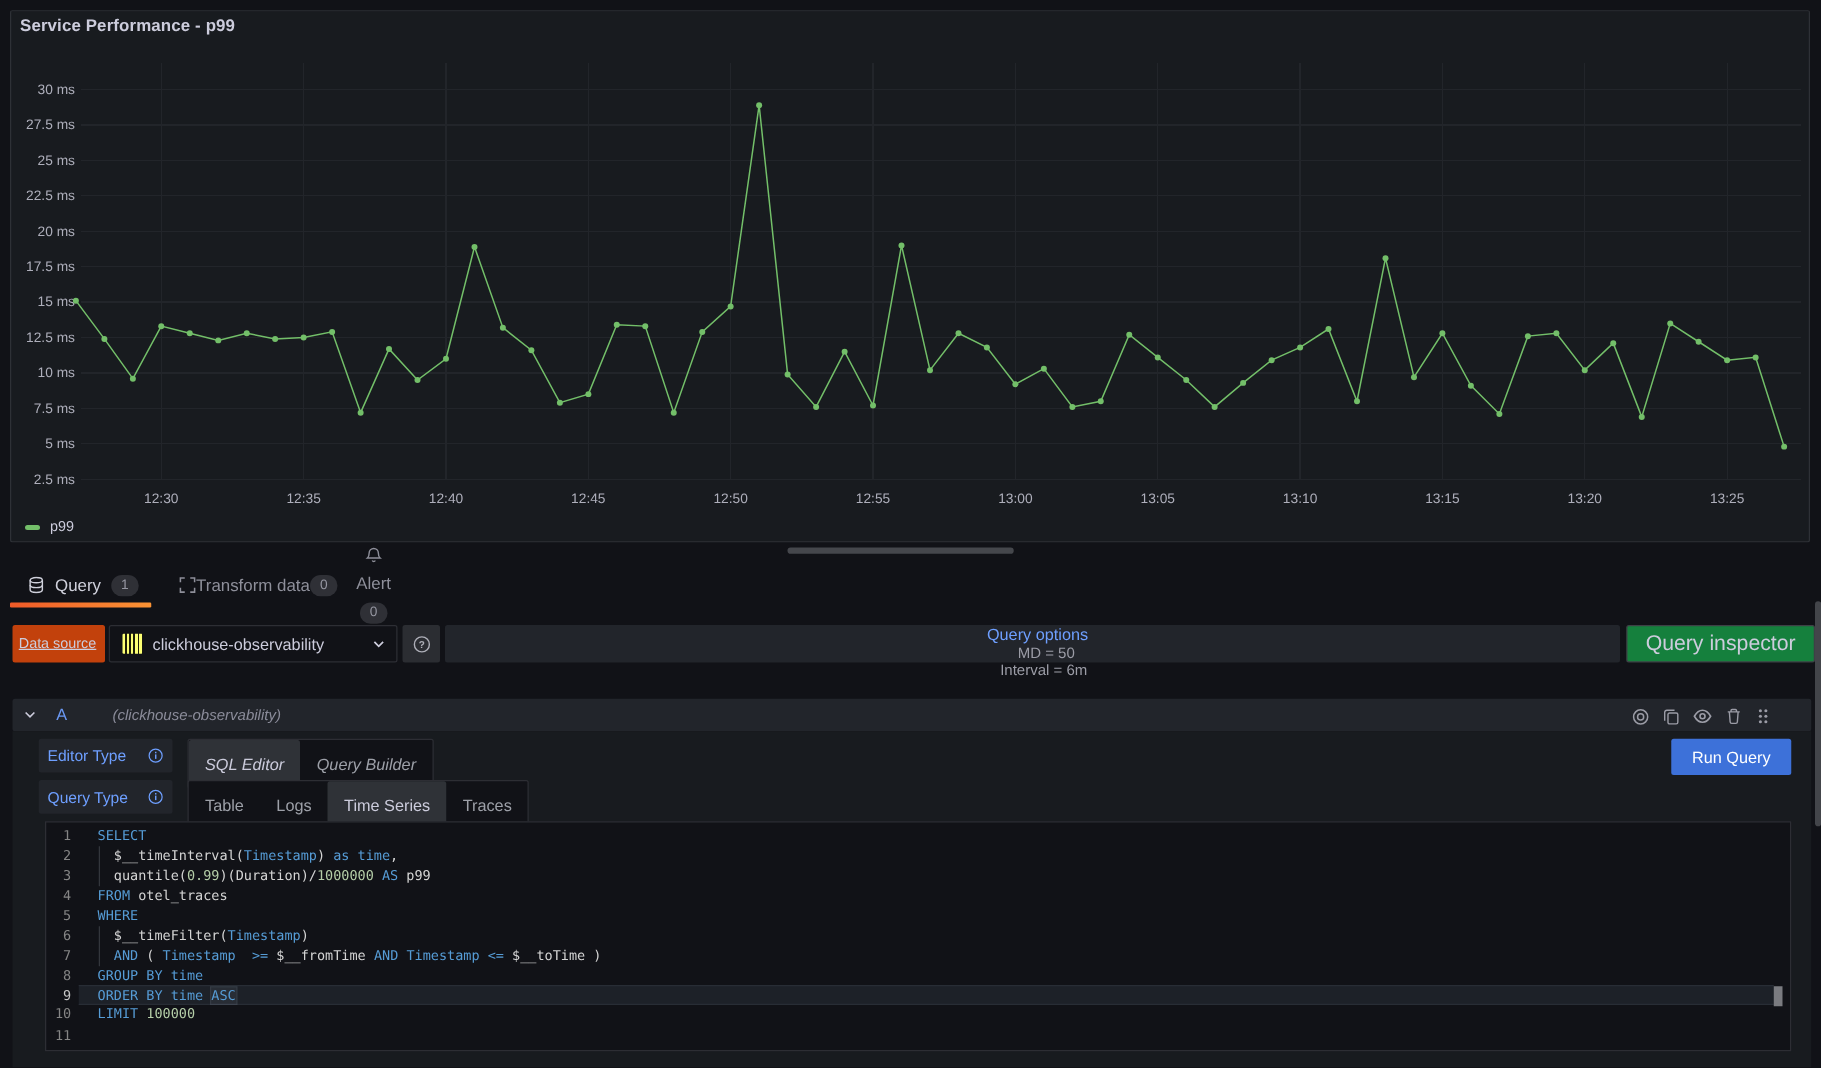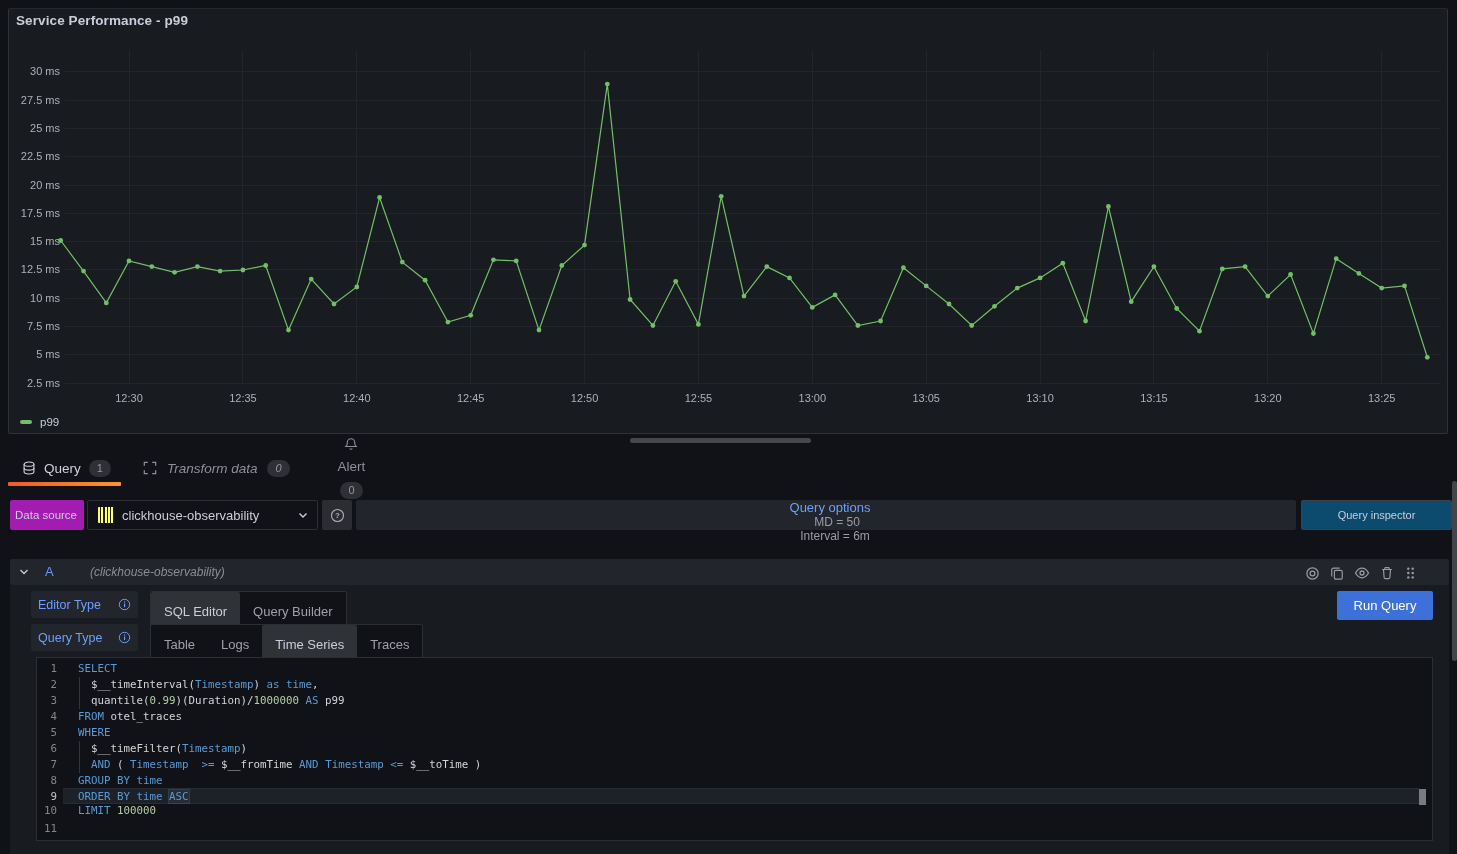--- a/index.html
+++ b/index.html
@@ -11,26 +11,26 @@
   .legend-swatch { width:12px; height:4px; border-radius:2px; background:#73bf69; }
   .legend-label { font-size:11.5px; color:#ccccdc; }
   
   .hscroll { left:630px; top:438px; width:181px; height:5px; border-radius:3px; background:#45474c; }
   
   .tab-label-active { font-size:13.5px; color:#d0d1dc; font-weight:400; }
   .tab-label { font-size:13.5px; color:#8e8f9a; font-weight:400; }
   .badge { height:17px; padding:0 8px; border-radius:9px; background:#2f3036; color:#9596a1; font-size:11px; line-height:17px; display:inline-block; }
   .tab-underline { left:8px; top:482px; width:113px; height:4px; border-radius:1px; background:linear-gradient(90deg,#f05a28,#fb9334); }
   
-  .chip { background:#a21caf; border-radius:2px; color:#ccccdc; font-size:13px; display:flex; align-items:center; padding:0 10px; }
+  .chip { background:#c2410c; border-radius:2px; color:#ccccdc; font-size:13px; display:flex; align-items:center; padding:0 10px;text-decoration:underline; }
   .dropdown { background:#111217; border:1px solid #2d2e34; border-radius:2px; display:flex; align-items:center; }
   .opt-bar { background:#22252b; border-radius:2px; display:flex; align-items:center; }
   .link-blue { color:#6e9fff; font-size:13px; font-weight:500; }
   .muted { color:#9b9ca6; }
-  .btn-secondary { background:#0c4a6e; border:1px solid #3e4046; border-radius:2px; color:#ccccdc; font-size:11px; display:flex; align-items:center; justify-content:center; }
+  .btn-secondary { background:#15803d; border:1px solid #3e4046; border-radius:2px; color:#ccccdc; font-size:17px; display:flex; align-items:center; justify-content:center; }
   
   .qheader { left:10px; top:559px; width:1439px; height:26px; background:#22252b; border-radius:2px; }
   .ref-id { color:#6a98f3; font-size:13px; font-weight:500; }
   .ds-hint { color:#8b8c9a; font-size:12px; font-style:italic; }
   .section { left:10px; top:585px; width:1439px; height:269px; background:#181b1f; }
   
   .flabel { background:#22252b; border-radius:2px; color:#6e9fff; font-size:12.5px; font-weight:500; display:flex; align-items:center; justify-content:space-between; padding:0 7px; }
   .seg { background:#111217; border:1px solid #2d2e34; border-radius:2px; display:flex; align-items:stretch; padding:0; }
   .seg-item { font-size:13px; color:#9da0a8; display:flex; align-items:center; padding:0 13px; border-radius:2px; margin:0; cursor:pointer; }
   .seg-item.active { background:#2f3237; color:#ccccdc; font-weight:500; }
@@ -176,21 +176,21 @@
       <span style="display: inline-flex; align-items: center;">
         <svg width="14" height="14" viewBox="0 0 16 16">
           <ellipse cx="8" cy="3.6" rx="5.6" ry="2.4" fill="none" stroke="currentColor" stroke-width="1.3"></ellipse>
           <path d="M2.4 3.6 v8.8 c0 1.3 2.5 2.4 5.6 2.4 s5.6-1.1 5.6-2.4 V3.6" fill="none" stroke="currentColor" stroke-width="1.3"></path>
           <path d="M2.4 8 c0 1.3 2.5 2.4 5.6 2.4 s5.6-1.1 5.6-2.4" fill="none" stroke="currentColor" stroke-width="1.3"></path>
         </svg>
       </span>
       <span class="tab-label-active">Query</span>
       <span class="badge">1</span>
     </div>
-    <div style="display: flex; align-items: center; gap: 10px; margin-right: 48px; color: rgb(142, 143, 154); font-style: italic;">
+    <div style="display: flex; align-items: center; gap: 0; margin-right: 15px; color: rgb(142, 143, 154);">
       <span style="display: inline-flex; align-items: center;">
         <svg width="14" height="14" viewBox="0 0 16 16">
           <path d="M5.5 1.5 h-4 v4 M10.5 1.5 h4 v4 M5.5 14.5 h-4 v-4 M10.5 14.5 h4 v-4" fill="none" stroke="currentColor" stroke-width="1.4"></path>
         </svg>
       </span>
       <span class="tab-label">Transform data</span>
       <span class="badge">0</span>
     </div>
     <div style="display: flex; align-items: center; gap: 8px; margin-right: 0px; color: rgb(142, 143, 154); flex-direction: column;">
       <span style="display: inline-flex; align-items: center;">
@@ -277,21 +277,21 @@
 <div class="abs section"></div>
 
 <div class="abs flabel" style="left:31px;top:591px;width:107px;height:27px;">
   <span>Editor Type</span>
   <svg width="13" height="13" viewBox="0 0 16 16">
       <circle cx="8" cy="8" r="6.4" fill="none" stroke="#6e9fff" stroke-width="1.2"></circle>
       <rect x="7.4" y="6.8" width="1.4" height="4.4" fill="#6e9fff"></rect>
       <rect x="7.4" y="4.2" width="1.4" height="1.5" fill="#6e9fff"></rect>
     </svg>
 </div>
-<div class="abs seg" id="seg-editor-type" style="left:150px;top:591px;height:40px;">
+<div class="abs seg" id="seg-editor-type" style="left:150px;top:591px;height:40px;font-style:italic;">
     <div class="seg-item active">SQL Editor</div>
     <div class="seg-item">Query Builder</div>
   </div>
 
 <div class="abs flabel" style="left:31px;top:624px;width:107px;height:27px;">
   <span>Query Type</span>
   <svg width="13" height="13" viewBox="0 0 16 16">
       <circle cx="8" cy="8" r="6.4" fill="none" stroke="#6e9fff" stroke-width="1.2"></circle>
       <rect x="7.4" y="6.8" width="1.4" height="4.4" fill="#6e9fff"></rect>
       <rect x="7.4" y="4.2" width="1.4" height="1.5" fill="#6e9fff"></rect>

